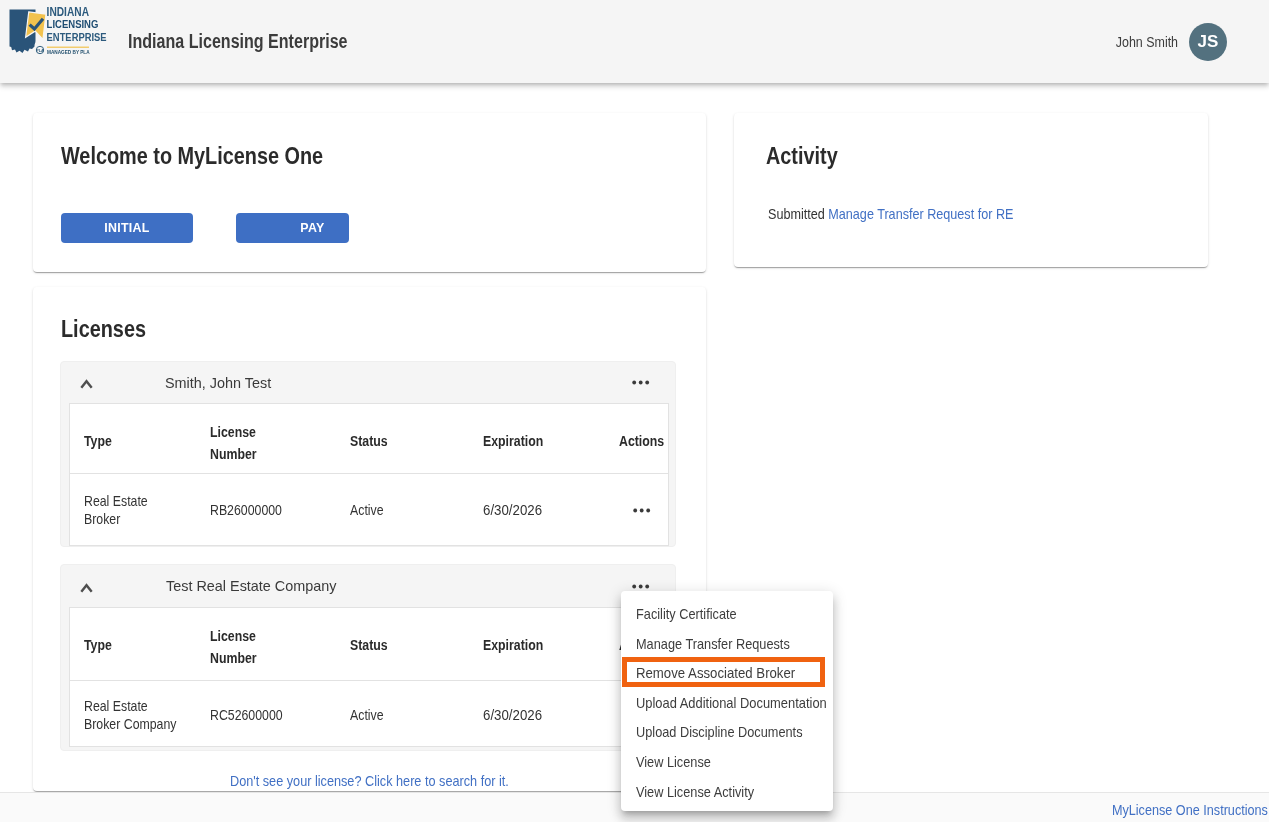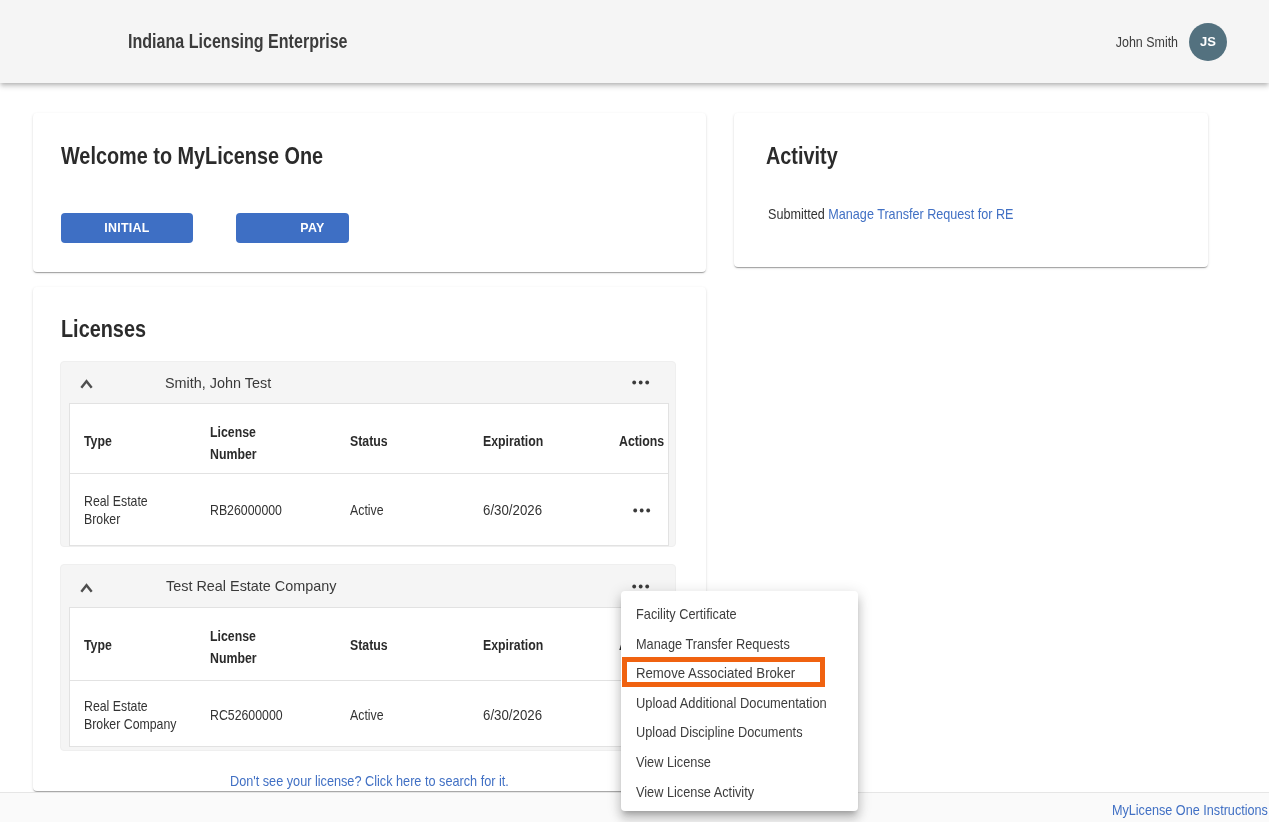--- a/index.html
+++ b/index.html
@@ -9,21 +9,21 @@
   .abs { position:absolute; }
   .vc { transform:translateY(-50%) scaleX(var(--sx,1)); transform-origin:left center; white-space:nowrap; }
   .rxr { transform-origin:right center; }
 
   
   #header { left:0; top:0; width:1269px; height:83px; background:#f5f5f5;
     box-shadow:0 2px 4px -1px rgba(0,0,0,.2), 0 4px 5px 0 rgba(0,0,0,.14); z-index:5; }
   #hdr-title { left:128px; top:41px; font-size:20px; font-weight:700; color:#3c3c3c; z-index:6; --sx:.803; }
   #hdr-user { right:91px; top:41px; font-size:15px; color:#3c3c3c; z-index:6; --sx:.83; }
   #avatar { left:1189px; top:23px; width:38px; height:38px; border-radius:50%;
-    background:#53717f; color:#fff; font-size:13px; font-weight:700;
+    background:#53717f; color:#fff; font-size:17px; font-weight:700;
     text-align:center; line-height:38px; z-index:6; }
 
   
   .card { background:#fff; border-radius:4px;
     box-shadow:0 2px 1px -1px rgba(0,0,0,.2), 0 1px 1px 0 rgba(0,0,0,.14), 0 1px 3px 0 rgba(0,0,0,.12); }
   #card-welcome { left:33px; top:113px; width:673px; height:159px; }
   #card-activity { left:734px; top:113px; width:474px; height:154px; }
   #card-licenses { left:33px; top:287px; width:673px; height:504px; }
 
   .h1 { font-size:24px; font-weight:700; color:#2b2b2b; --sx:.827; }
@@ -41,37 +41,53 @@
   .ptable { position:absolute; left:10px; width:600px; background:#fff;
     border:1px solid #e2e2e2; }
   .th { font-weight:700; color:#2b2b2b; font-size:14.5px; --sx:.85; }
   .td { color:#333; font-size:14.5px; --sx:.85; }
   .th2 { transform:scaleX(.85); transform-origin:left center; }
   .td2 { transform:scaleX(.85); transform-origin:left center; }
 
   .dots3 svg { display:block; }
 
   
-  #menu { left:621px; top:591px; width:237px; height:220px; background:#fff;
+  #menu { left:621px; top:591px; width:212px; height:220px; background:#fff;
     border-radius:4px; z-index:10;
     box-shadow:0 5px 5px -3px rgba(0,0,0,.2), 0 8px 10px 1px rgba(0,0,0,.14), 0 3px 14px 2px rgba(0,0,0,.12);padding-left:12px; }
   .mi { position:absolute; left:15px; font-size:15px; color:#3d3d3d; --sx:.85; }
   #hl { position:absolute; left:1px; top:66px; width:203px; height:30px;
     border:5px solid #f06210; }
 
   
   #footer { left:0; top:792px; width:1269px; height:30px; background:#fafafa;
     border-top:1px solid #e6e6e6; }
   #footer-link { right:1px; top:810px; font-size:14.5px; }
 </style>
 </head>
 <body>
 <div id="page">
 
   <div class="abs" id="header"></div>
+  <div class="abs" id="hdr-logo" style="left:8px; top:5px; z-index:6;">
+    <svg width="100" height="52" viewBox="0 0 100 52">
+      <path d="M1.5,4.5 L27.5,4.5 L27.5,36 C27.5,38 26.2,39.5 26.5,41.5 L24,44 L21.5,43.5 L20,46.5 L16.5,44.8 L14.5,48 L11.5,45.8 L8.5,47.5 L7,44.5 L4,45.3 L3.2,42 L1.5,41.5 Z" fill="#2a5479"></path>
+      <g transform="rotate(7 28 20)">
+        <path d="M19.2,7.9 h17.4 v25.5 l-8.7,-7.2 l-8.7,7.2 z" fill="#f2c24e" stroke="#f5f5f5" stroke-width="1.2"></path>
+      </g>
+      <path d="M21.6,19.6 L26.4,24 L35,13.8" stroke="#2a5479" stroke-width="3.2" fill="none"></path>
+      <text x="38.6" y="11.4" font-size="12" font-weight="700" fill="#2c5a7d" textLength="42.4" lengthAdjust="spacingAndGlyphs">INDIANA</text>
+      <text x="38.6" y="23.2" font-size="10.8" font-weight="700" fill="#1f4d72" textLength="51.8" lengthAdjust="spacingAndGlyphs">LICENSING</text>
+      <text x="38.6" y="36" font-size="10.2" font-weight="700" fill="#2c5a7d" textLength="60" lengthAdjust="spacingAndGlyphs">ENTERPRISE</text>
+      <rect x="39" y="41.6" width="42" height="1.2" fill="#f2c24e"></rect>
+      <circle cx="32" cy="45" r="3.7" fill="none" stroke="#33607f" stroke-width="1"></circle>
+      <text x="32" y="46.6" font-size="3.8" font-weight="700" fill="#33607f" text-anchor="middle">PLA</text>
+      <text x="39" y="48.8" font-size="4.6" font-weight="700" fill="#24516f" textLength="42.6" lengthAdjust="spacingAndGlyphs">MANAGED BY PLA</text>
+    </svg>
+  </div>
   <div class="abs vc" id="hdr-title">Indiana Licensing Enterprise</div>
   <div class="abs vc rxr" id="hdr-user">John Smith</div>
   <div class="abs" id="avatar">JS</div>
 
   <div class="abs card" id="card-welcome"></div>
   <div class="abs vc h1" style="left:61px; top:156px;">Welcome to MyLicense One</div>
   <div class="btn" style="left:61px; width:132px;text-decoration:underline;"><span>INITIAL APPLICATION</span></div>
   <div class="btn" style="left:236px; width:113px;padding-left:40px;"><span>PAY INVOICES</span></div>
 
   <div class="abs card" id="card-activity"></div>

